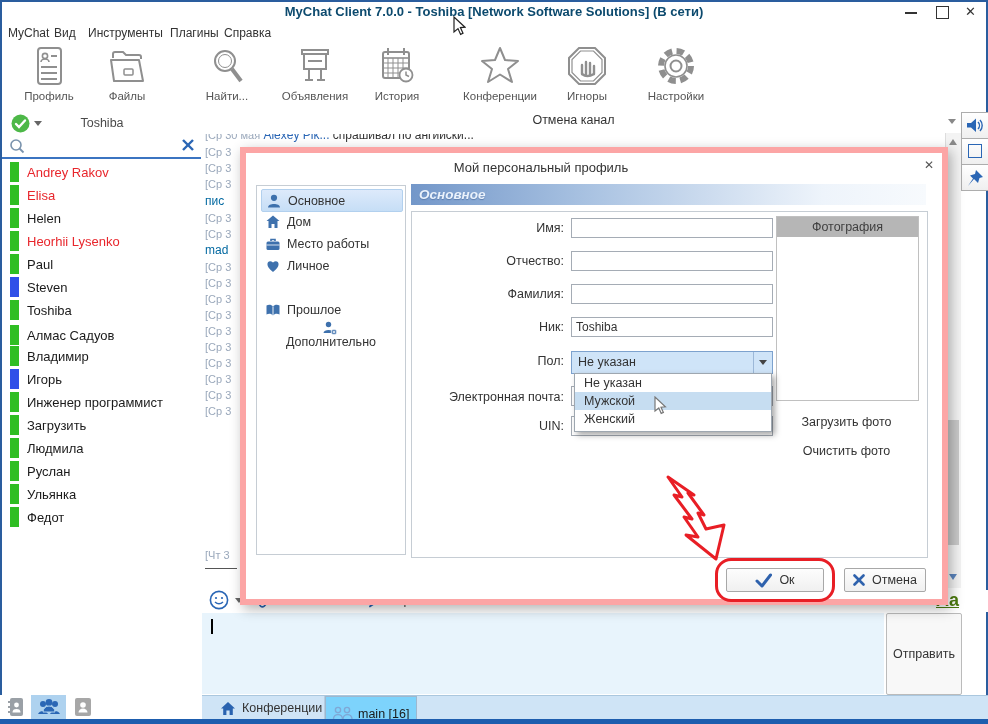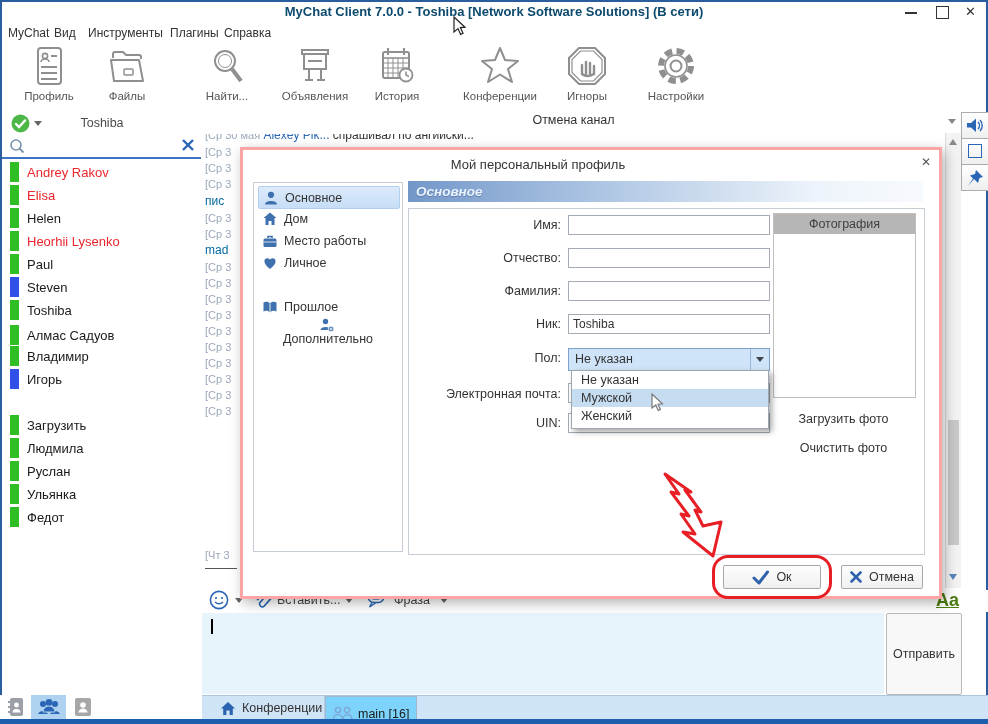--- a/index.html
+++ b/index.html
@@ -202,20 +202,24 @@
         <span class="cname">Алмас Садуов</span>
       </div>
     <div class="contact" style="top:236px;">
         <div class="cbar green"></div>
         <span class="cname">Владимир</span>
       </div>
     <div class="contact" style="top:259px;">
         <div class="cbar blue"></div>
         <span class="cname">Игорь</span>
       </div>
+    <div class="contact" style="top:282px;">
+        <div class="cbar green"></div>
+        <span class="cname">Инженер программист</span>
+      </div>
     <div class="contact" style="top:305px;">
         <div class="cbar green"></div>
         <span class="cname">Загрузить</span>
       </div>
     <div class="contact" style="top:328px;">
         <div class="cbar green"></div>
         <span class="cname">Людмила</span>
       </div>
     <div class="contact" style="top:351px;">
         <div class="cbar green"></div>
@@ -353,21 +357,21 @@
         <circle cx="15" cy="5" r="2.6" fill="none" stroke="#7fa8d6" stroke-width="1.4"></circle>
         <path d="M1.5,14 a4.5,4.5 0 0 1 9,0" fill="none" stroke="#7fa8d6" stroke-width="1.4"></path>
         <path d="M11,14 a4.5,4.5 0 0 1 9,0" fill="none" stroke="#7fa8d6" stroke-width="1.4"></path>
       </svg>
       <span style="margin-left:4px;font-size:12.5px;color:#1a1a1a;">main [16]</span>
     </div>
   </div>
 
   <div class="abs" style="left:0;top:719px;width:988px;height:5px;background:#1d5dae;"></div>
 
-  <div class="abs" style="left:240px;top:147px;width:696px;height:446px;background:#fff;border:3px solid #fca5a5;
+  <div class="abs" style="left:240px;top:147px;width:696px;height:446px;background:#fff;border:6px solid #fca5a5;
               box-shadow:3px 4px 12px rgba(0,0,0,0.3);z-index:10;">
 
     <div class="abs" style="left:0;top:7px;width:590px;text-align:center;font-size:13px;color:#333;">Мой персональный профиль</div>
     <div class="abs" style="left:678px;top:5px;font-size:12px;font-weight:bold;color:#555;">✕</div>
 
     <div class="abs" style="left:10px;top:32px;width:148px;height:368px;border:1px solid #c6cdd4;">
       <div class="navitem navsel" style="top:3px;">
         <svg class="ic" viewBox="0 0 14 14">
             <circle cx="7" cy="3.8" r="3.1" fill="#3e71ad"></circle>
             <path d="M1,13.5 c0,-4.6 12,-4.6 12,0 z" fill="#3e71ad"></path>

